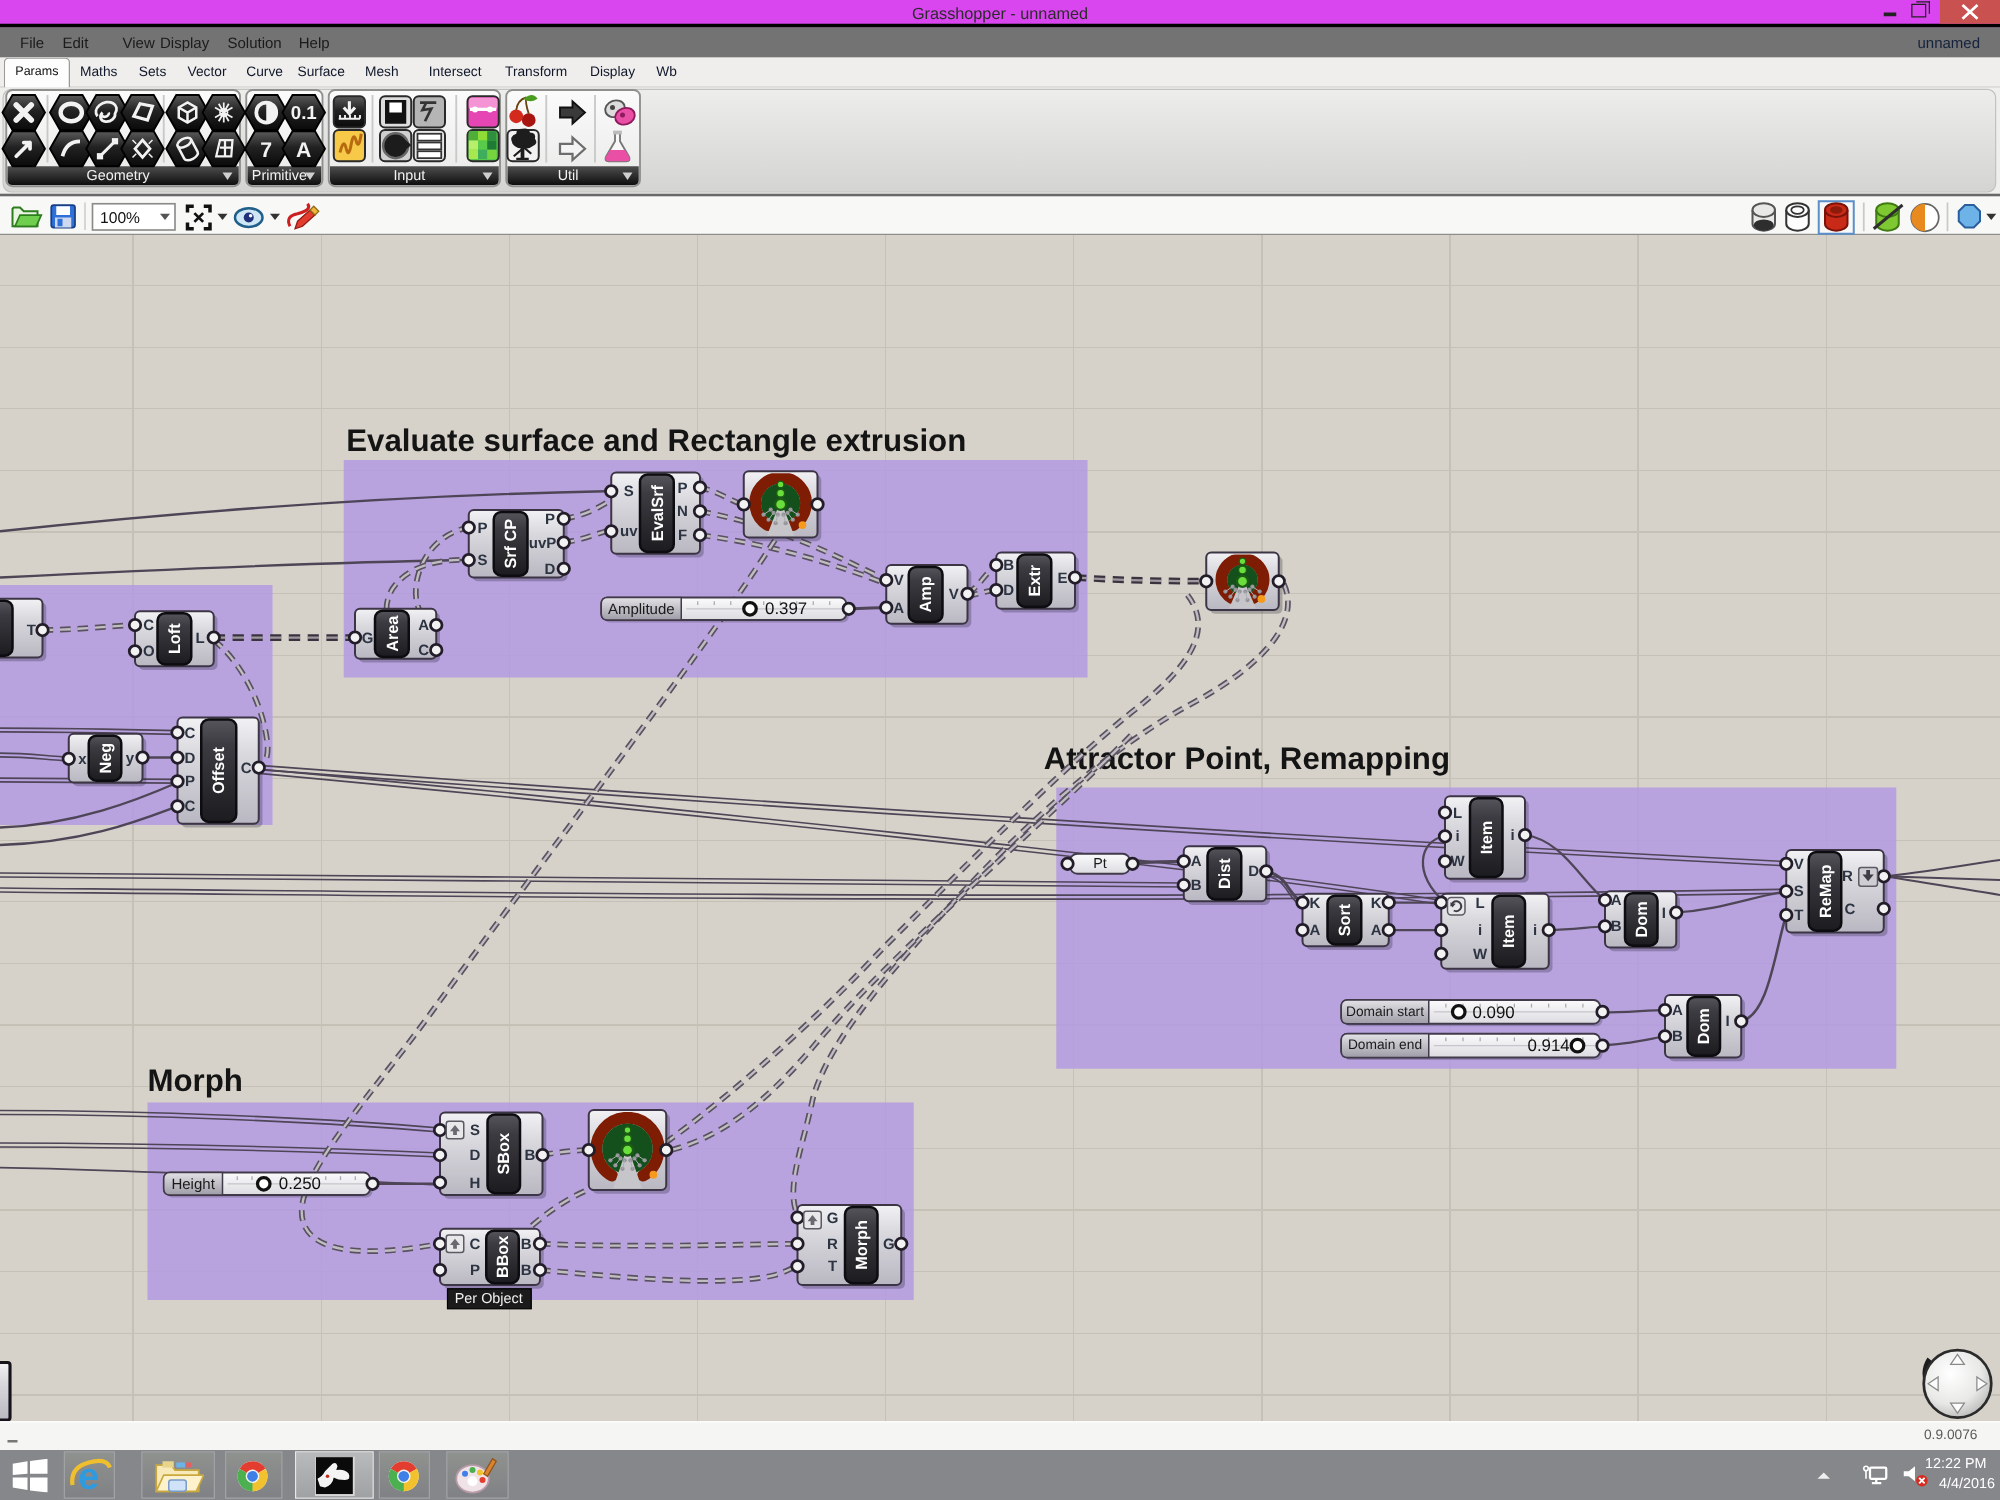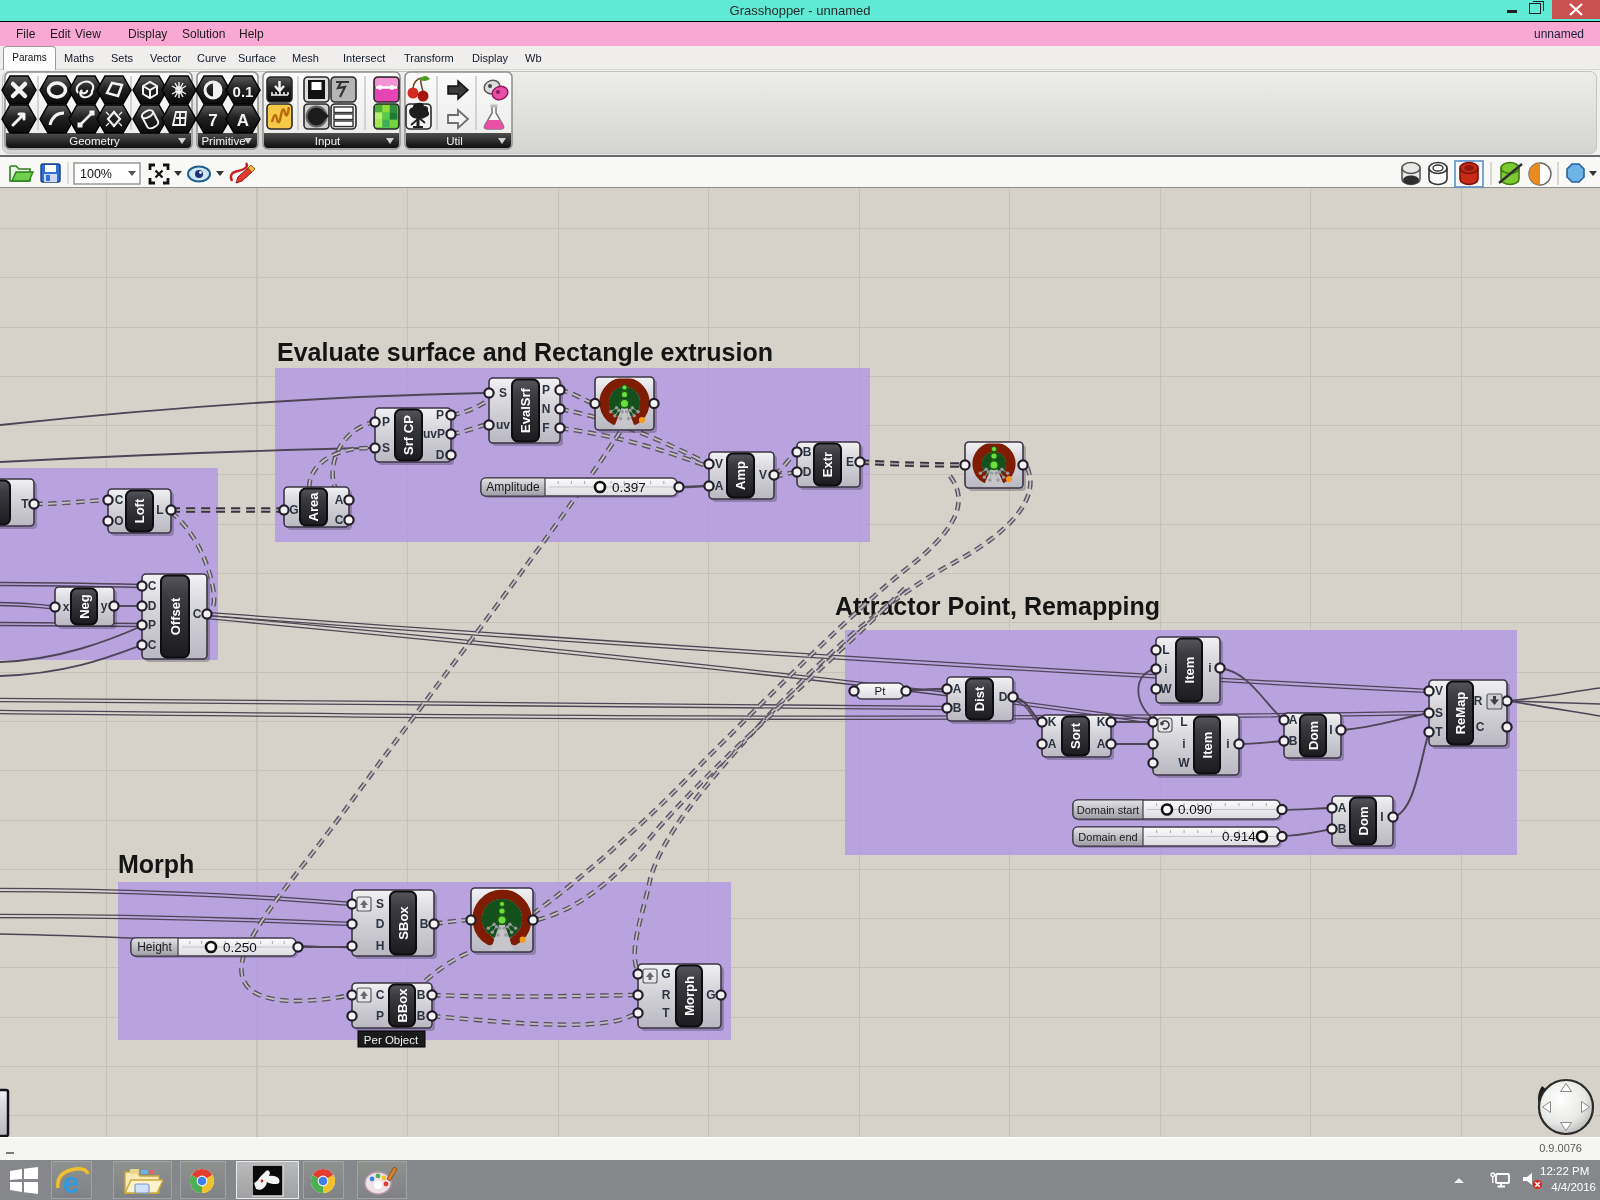--- a/index.html
+++ b/index.html
@@ -1,19 +1,19 @@
 <!DOCTYPE html>
 <html><head><meta charset="utf-8">
 <style>
 *{margin:0;padding:0;box-sizing:border-box}
 html,body{width:1600px;height:1200px;overflow:hidden;font-family:"Liberation Sans",sans-serif;position:relative;background:#d6d2c9}
 .abs{position:absolute}
-#titlebar{left:0;top:0;width:1600px;height:22px;background:#5eead4;border-bottom:1px solid #000000;z-index:20}
+#titlebar{left:0;top:0;width:1600px;height:22px;background:#d946ef;border-bottom:3px solid #000000;z-index:20}
 #title{width:100%;text-align:center;font-size:13px;color:#2b2b2b;line-height:21px}
-#menubar{left:0;top:22px;width:1600px;height:24px;background:#f9a8d4;z-index:20}
+#menubar{left:0;top:22px;width:1600px;height:24px;background:#737373;z-index:20}
 .menu{position:absolute;top:5px;font-size:12px;color:#1b1b1b}
 #tabbar{left:0;top:46px;width:1600px;height:24px;background:#f0eeec;z-index:20;border-bottom:1px solid #d8d6d3}
 .tab{position:absolute;top:6px;font-size:11px;color:#0f172a}
 #ptab{left:3px;top:0px;width:53px;height:24px;background:#fdfdfd;border:1px solid #9a9a98;border-bottom:none;border-radius:4px 4px 0 0;text-align:center;font-size:10px;color:#111;line-height:22px}
 #toolrow{left:0;top:70px;width:1600px;height:85px;background:#efefee;z-index:20}
 #toolpanel{position:absolute;left:2px;top:1px;width:1595px;height:83px;border-radius:7px;border:1px solid #c2c2c0;background:linear-gradient(180deg,#ededec,#d4d4d2)}
 #divider{left:0;top:155px;width:1600px;height:2px;background:#68686a;z-index:20}
 #ctb{left:0;top:157px;width:1600px;height:31px;background:#f8f8f7;border-bottom:1px solid #8e8e8c;z-index:20}
 #statusbar{left:0;top:1137px;width:1600px;height:23px;background:#f5f5f4;z-index:20;border-top:1px solid #fff}
 #version{position:absolute;right:18px;top:4px;font-size:11px;color:#5a5a58}
@@ -526,21 +526,21 @@
 <div class="abs" style="left:1529px;top:3px;width:12px;height:11px;border:1.5px solid #222;background:transparent"></div>
 <div class="abs" style="left:1533px;top:1px;width:11px;height:10px;border-top:1.5px solid #222;border-right:1.5px solid #222"></div>
 <div class="abs" style="left:1552px;top:0;width:48px;height:19px;background:#c95150">
 <svg width="48" height="19">
         <path d="M18,4 L30,15 M30,4 L18,15" stroke="#fff" stroke-width="2.2"></path>
       </svg></div>
 </div>
 <div class="abs" id="menubar">
     <div class="menu" style="left:16px">File</div>
     <div class="menu" style="left:50px">Edit</div>
-    <div class="menu" style="left:75px">View</div>
+    <div class="menu" style="left:98px">View</div>
     <div class="menu" style="left:128px">Display</div>
     <div class="menu" style="left:182px">Solution</div>
     <div class="menu" style="left:239px">Help</div>
     <div class="menu" style="right:16px;left:auto;color:#15223c">unnamed</div>
   </div>
 <div class="abs" id="tabbar">
     <div class="tab" style="left:64px">Maths</div>
     <div class="tab" style="left:111px">Sets</div>
     <div class="tab" style="left:150px">Vector</div>
     <div class="tab" style="left:197px">Curve</div>

